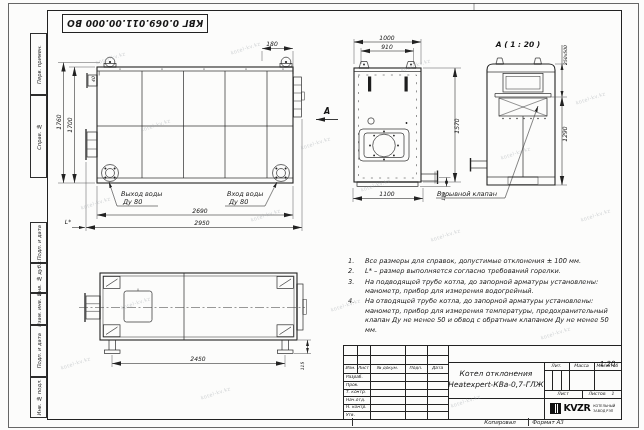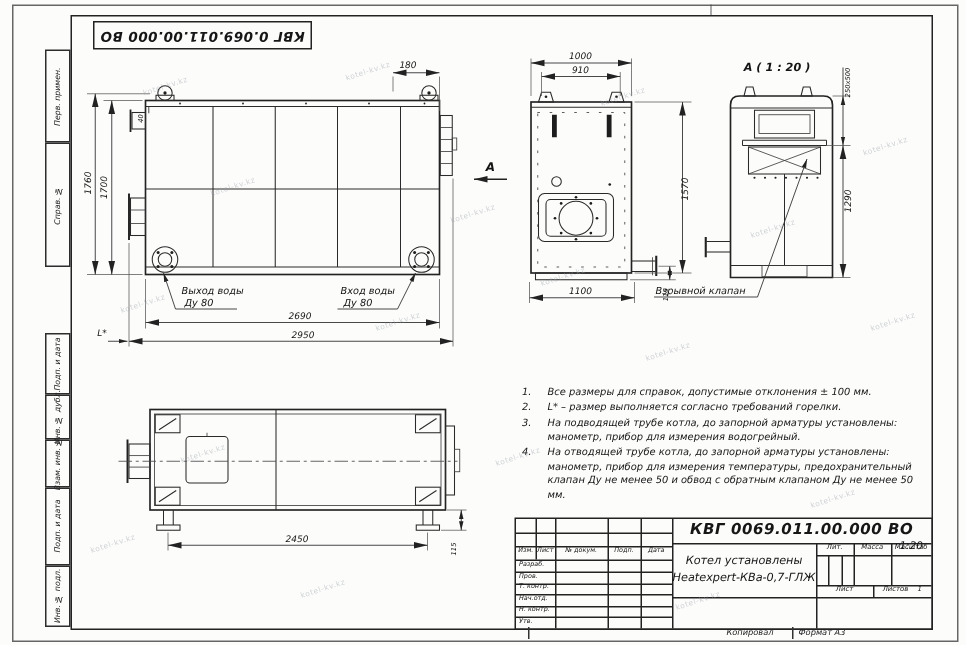--- a/index.html
+++ b/index.html
@@ -389,23 +389,22 @@
     <i class="vl" style="left:200px;top:16px;height:57px"></i>
     <i class="hl" style="top:52px;left:104px;width:173px"></i>
     <i class="hl" style="top:24px;left:200px;width:77px"></i>
     <i class="hl" style="top:44px;left:200px;width:77px"></i>
     <i class="vl" style="left:225px;top:16px;height:28px"></i>
     <i class="vl" style="left:250px;top:16px;height:28px"></i>
     <i class="vl" style="left:208px;top:24px;height:20px"></i>
     <i class="vl" style="left:217px;top:24px;height:20px"></i>
     <i class="vl" style="left:238px;top:44px;height:8px"></i>
 
-    <div class="cell" style="left:104px;top:0;width:173px;height:16px;font-size:10px;font-weight:bold;letter-spacing:0.4px">КВГ 0069.011.00.000 ВО</div>
     <div class="cell" style="left:104px;top:16px;width:96px;height:36px;flex-direction:column;font-size:7.5px;gap:2px">
-      <span>Котел установлены</span>
+      <span>Котел отклонения</span>
       <span>Heatexpert-КВа-0,7-ГЛЖ</span>
     </div>
     <div class="cell" style="left:0;top:18px;width:13px;height:9px;font-size:4.3px">Изм.</div>
     <div class="cell" style="left:13px;top:18px;width:13px;height:9px;font-size:4.3px">Лист</div>
     <div class="cell" style="left:26px;top:18px;width:35px;height:9px;font-size:4.3px">№ докум.</div>
     <div class="cell" style="left:61px;top:18px;width:22px;height:9px;font-size:4.3px">Подп.</div>
     <div class="cell" style="left:83px;top:18px;width:21px;height:9px;font-size:4.3px">Дата</div>
     <div class="cell left-cell" style="left:0;top:27px;width:26px;height:8px;font-size:4.3px">Разраб.</div>
     <div class="cell left-cell" style="left:0;top:35px;width:26px;height:8px;font-size:4.3px">Пров.</div>
     <div class="cell left-cell" style="left:0;top:43px;width:26px;height:7px;font-size:4.3px">Т. контр.</div>
@@ -414,20 +413,28 @@
     <div class="cell left-cell" style="left:0;top:65px;width:26px;height:8px;font-size:4.3px">Утв.</div>
     <div class="cell" style="left:200px;top:16px;width:25px;height:8px;font-size:4.6px">Лит.</div>
     <div class="cell" style="left:225px;top:16px;width:25px;height:8px;font-size:4.6px">Масса</div>
     <div class="cell" style="left:250px;top:16px;width:27px;height:8px;font-size:4.6px">Масштаб</div>
     <div class="cell" style="left:250px;top:8px;width:27px;height:20px;font-size:7px">1:20</div>
     <div class="cell" style="left:200px;top:44px;width:38px;height:8px;font-size:4.6px">Лист</div>
     <div class="cell" style="left:238px;top:44px;width:39px;height:8px;font-size:4.6px;gap:6px">
       <span>Листов</span>
       <span>1</span>
     </div>
+    <div class="cell" style="left:200px;top:52px;width:77px;height:21px;gap:3px">
+      <span class="logo-ic"></span>
+      <span class="logo-tx">KVZR</span>
+      <span class="logo-co">
+        <span>КОТЕЛЬНЫЙ</span>
+        <span>ЗАВОД РЭП</span>
+      </span>
+    </div>
   </div>
 
   <i class="ftick" style="left:352px"></i>
   <i class="ftick" style="left:528px"></i>
   <div class="ftext" style="left:460px;top:419px;width:80px">Копировал</div>
   <div class="ftext" style="left:520px;top:419px;width:56px">Формат А3</div>
 
 </div>
 
 </body></html>

